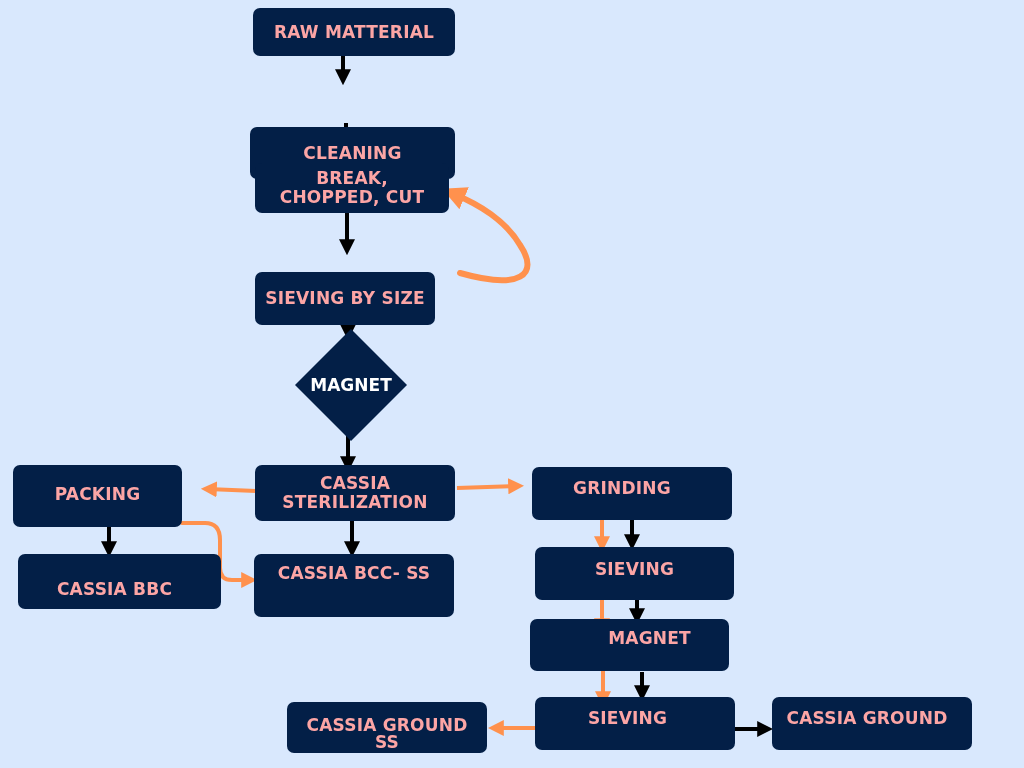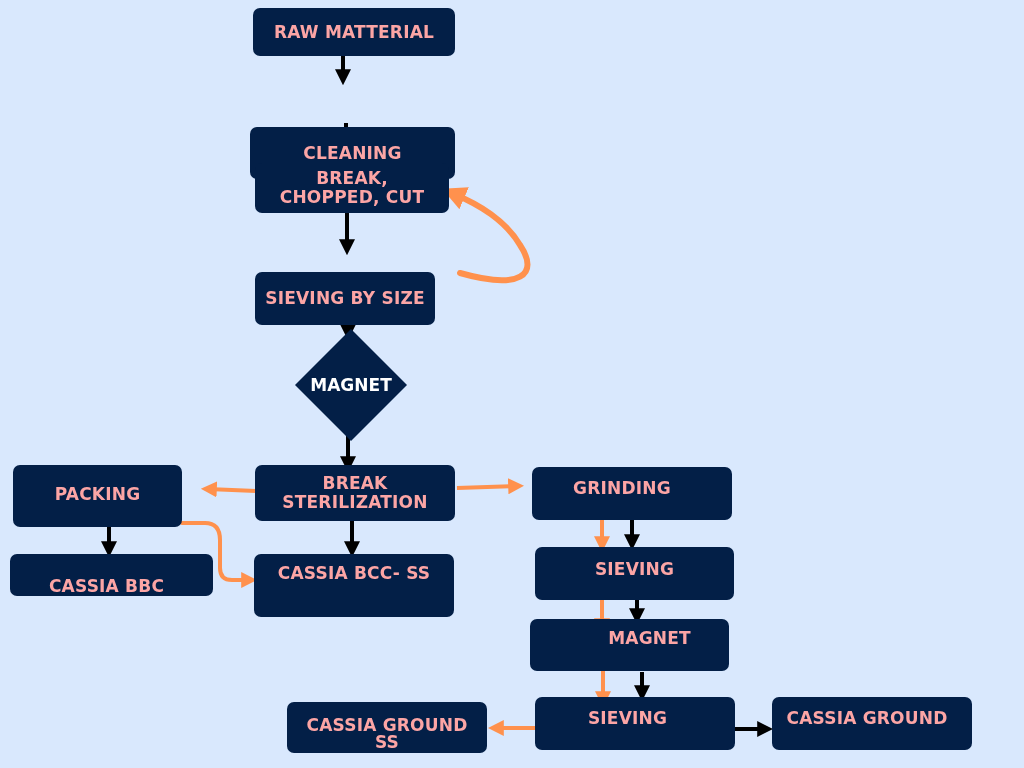--- a/index.html
+++ b/index.html
@@ -90,28 +90,28 @@
 </div>
 
 <div class="diamond">
   <svg width="116" height="116">
     <polygon points="58,2 114,58 58,114 2,58" fill="#031f47"></polygon>
   </svg>
   <div class="lbl">MAGNET</div>
 </div>
 
 <div class="node" style="left:255px;top:465px;width:200px;height:56px;">
-  <span>BREAK
+  <span>CASSIA
 STERILIZATION</span>
 </div>
 
 <div class="node" style="left:13px;top:465px;width:169px;height:62px;padding-bottom:4px;align-items:flex-start;padding-top:20px;">
   <span>PACKING</span>
 </div>
-<div class="node" style="left:10px;top:554px;width:203px;height:42px;align-items:flex-end;padding-top:16px;padding-right:10px;">
+<div class="node" style="left:18px;top:554px;width:203px;height:55px;align-items:center;padding-top:16px;padding-right:10px;">
   <span>CASSIA BBC</span>
 </div>
 <div class="node" style="left:254px;top:554px;width:200px;height:63px;align-items:flex-start;padding-top:10px;">
   <span>CASSIA BCC- SS</span>
 </div>
 
 <div class="node" style="left:532px;top:467px;width:200px;height:53px;align-items:flex-start;padding-top:12px;padding-right:20px;">
   <span>GRINDING</span>
 </div>
 <div class="node" style="left:535px;top:547px;width:199px;height:53px;align-items:flex-start;padding-top:13px;">

